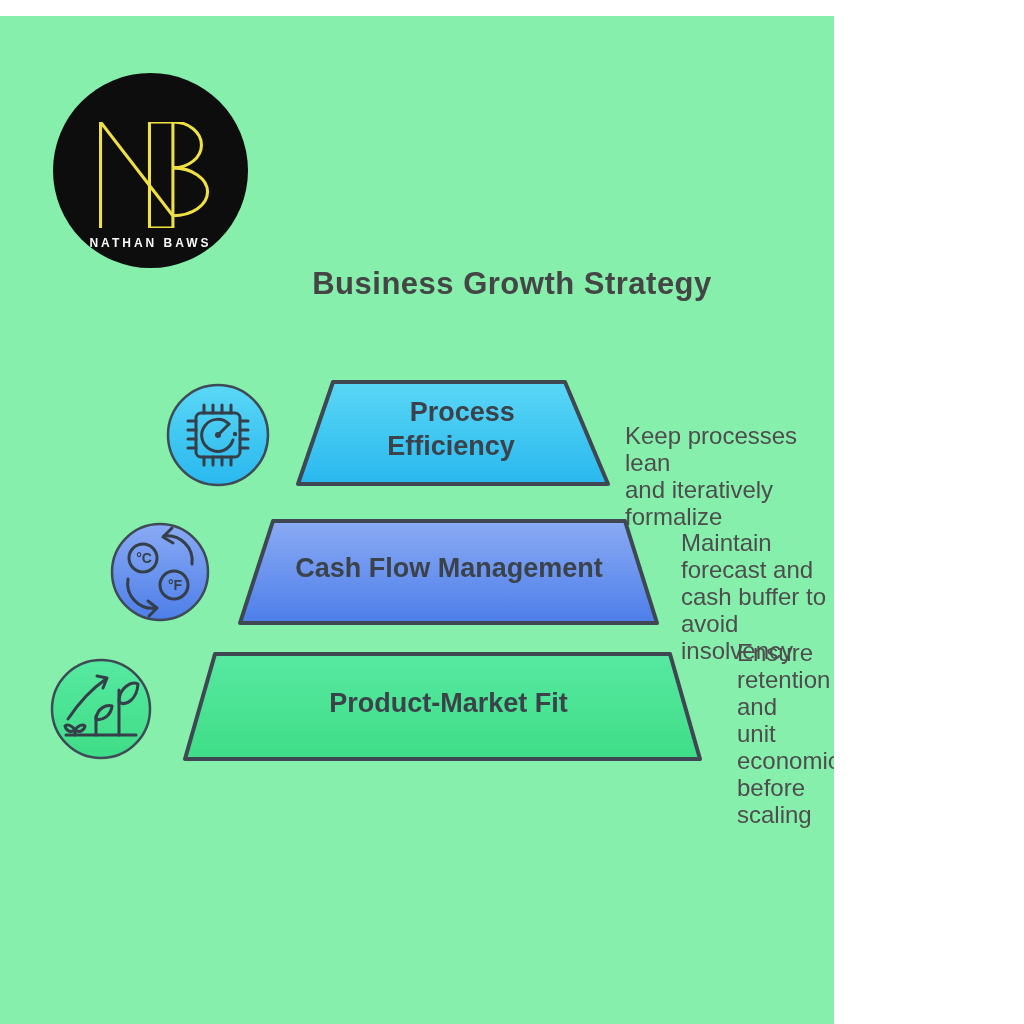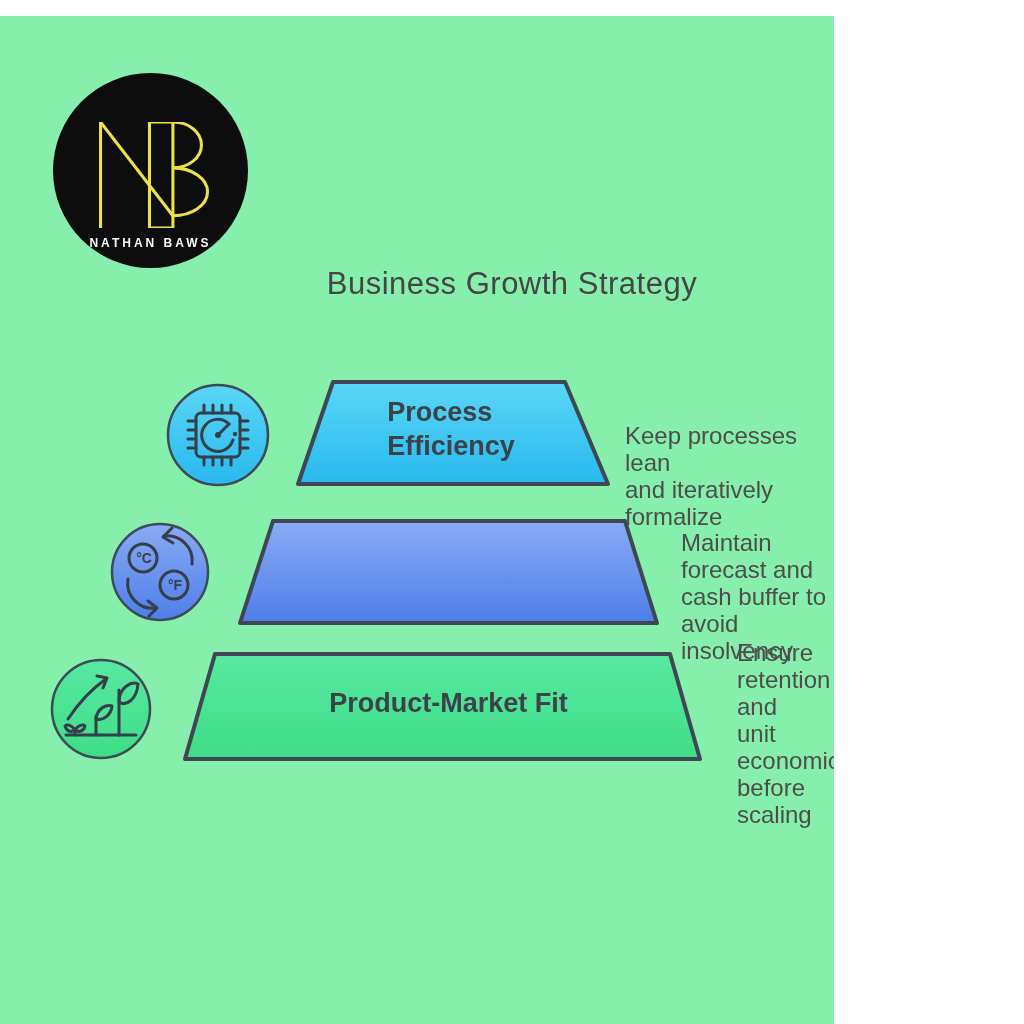--- a/index.html
+++ b/index.html
@@ -13,28 +13,28 @@
     border-radius:50%; background:#0d0d0d;
   }
   .logo svg { position:absolute; left:39px; top:49px; }
   .brand {
     position:absolute; left:0; top:163px; width:195px; text-align:center;
     color:#fafafa; font-size:12px; font-weight:700; letter-spacing:3px;
   }
   
   .title {
     position:absolute; left:262px; top:250px; width:500px; margin:0;
-    text-align:center; font-size:31px; font-weight:400; color:#454545;
+    text-align:center; font-size:31px; font-weight:700; color:#454545;
     letter-spacing:0.5px;
   }
   
   .trap { position:absolute; }
   .trap-label {
     position:absolute; display:flex; align-items:center; justify-content:center;
-    text-align:left; font-weight:700; font-size:27px; color:#3b424a;
+    text-align:right; font-weight:700; font-size:27px; color:#3b424a;
     white-space:pre-line; line-height:1.25; pointer-events:none;
   }
   .lbl1 { left:290px; top:358px; width:322px; height:112px; }
   .lbl2 { left:232px; top:497px; width:434px; height:112px; }
   .lbl3 { left:183px; top:630px; width:531px; height:115px; }
   .t1 { left:290px; top:358px; }
   .t2 { left:232px; top:497px; }
   .t3 { left:177px; top:630px; }
   
   .icon-badge { position:absolute; }
@@ -112,20 +112,21 @@
 
   <svg class="trap t2" width="434" height="114" viewBox="0 0 434 114">
     <defs>
       <linearGradient id="tg1" x1="0" y1="0" x2="0" y2="1">
         <stop offset="0" stop-color="#8aabf4"></stop>
         <stop offset="1" stop-color="#4d7ee9"></stop>
       </linearGradient>
     </defs>
     <polygon points="41,8 393,8 425,110 8,110" fill="url(#tg1)" stroke="#3f4852" stroke-width="4" stroke-linejoin="round"></polygon>
   </svg>
+  <div class="trap-label lbl2">Cash Flow Management</div>
 
   <div class="icon-badge ib2">
     <svg width="106" height="106" viewBox="0 0 106 106">
       <defs>
         <linearGradient id="ig1" x1="0" y1="0" x2="0" y2="1">
           <stop offset="0" stop-color="#8aabf4"></stop>
           <stop offset="1" stop-color="#4d7ee9"></stop>
         </linearGradient>
       </defs>
       <circle cx="53" cy="53" r="48" fill="url(#ig1)" stroke="#3e4a55" stroke-width="2.5"></circle>

